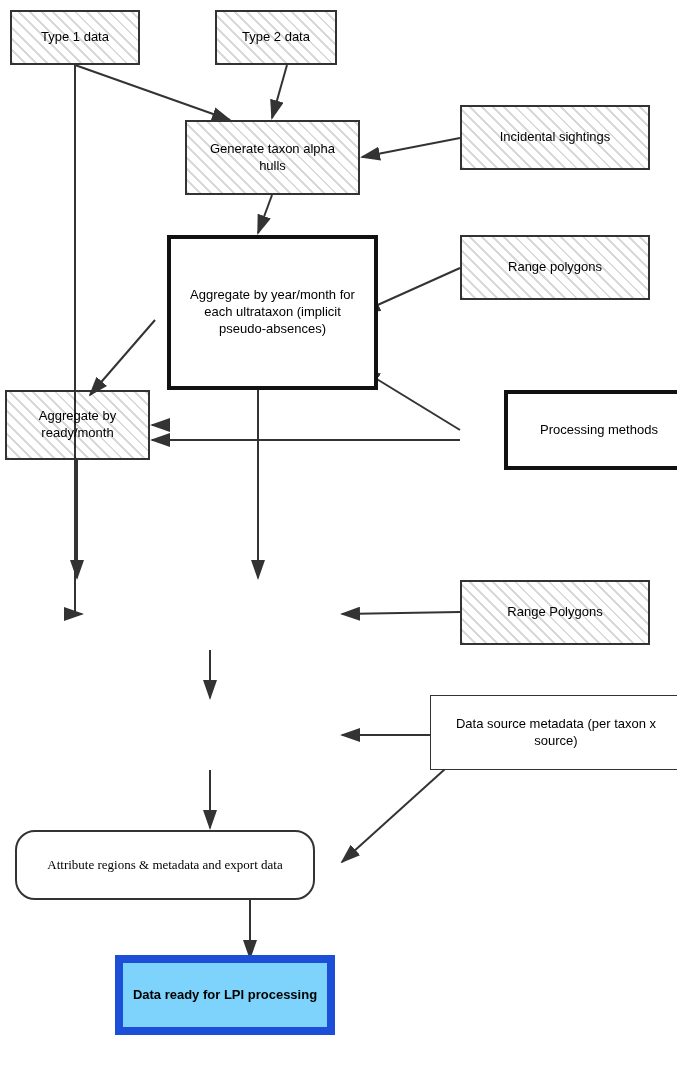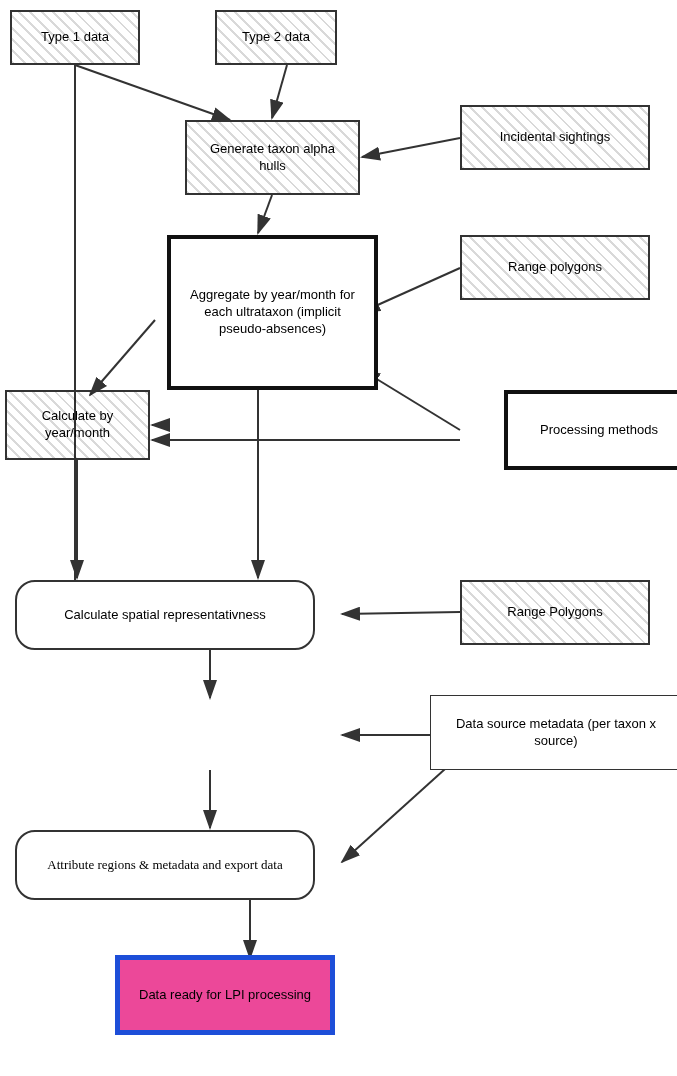--- a/index.html
+++ b/index.html
@@ -42,22 +42,23 @@
 
     
     .rounded {
       border: 2px solid #333;
       border-radius: 20px;
       background: #fff;
     }
 
     
     .rect {
-      border: 5px solid #1d4ed8;
-      background: #ec4899;
+      border: 8px solid #1d4ed8;
+      background: #7dd3fc;
+      font-weight: bold;
     }
 
     
     .thick-border {
       border: 4px solid #111;
       background: #fff;
     }
 
     
     .arrows-svg {
@@ -152,26 +153,23 @@
 
   <div class="node thick-border" style="left:155px; top:235px; width:211px; height:155px;margin-left:12px;">
     <span class="node-label">Aggregate by year/month for each ultrataxon (implicit pseudo-absences)</span>
   </div>
 
   <div class="node thick-border" style="left:460px; top:390px; width:190px; height:80px;margin-left:44px;">
     <span class="node-label">Processing methods</span>
   </div>
 
   <div class="node hatched" style="left:5px; top:390px; width:145px; height:70px;">
-    <span class="node-label bold">Calculate by year/month</span>
+    <span class="node-label bold">Aggregate by ready/month</span>
   </div>
 
-  <div class="node rounded" style="left:15px; top:580px; width:300px; height:70px;">
-    <span class="node-label">Calculate spatial representativness</span>
-  </div>
 
   <div class="node hatched" style="left:460px; top:580px; width:190px; height:65px;">
     <span class="node-label bold">Range Polygons</span>
   </div>
 
 
   <div class="node" style="left:430px; top:695px; width:252px; height:75px; border: 1px solid #333; background:#fff; display:flex; align-items:center; justify-content:center; text-align:center;">
     <span class="node-label">Data source metadata (per taxon x source)</span>
   </div>
 

